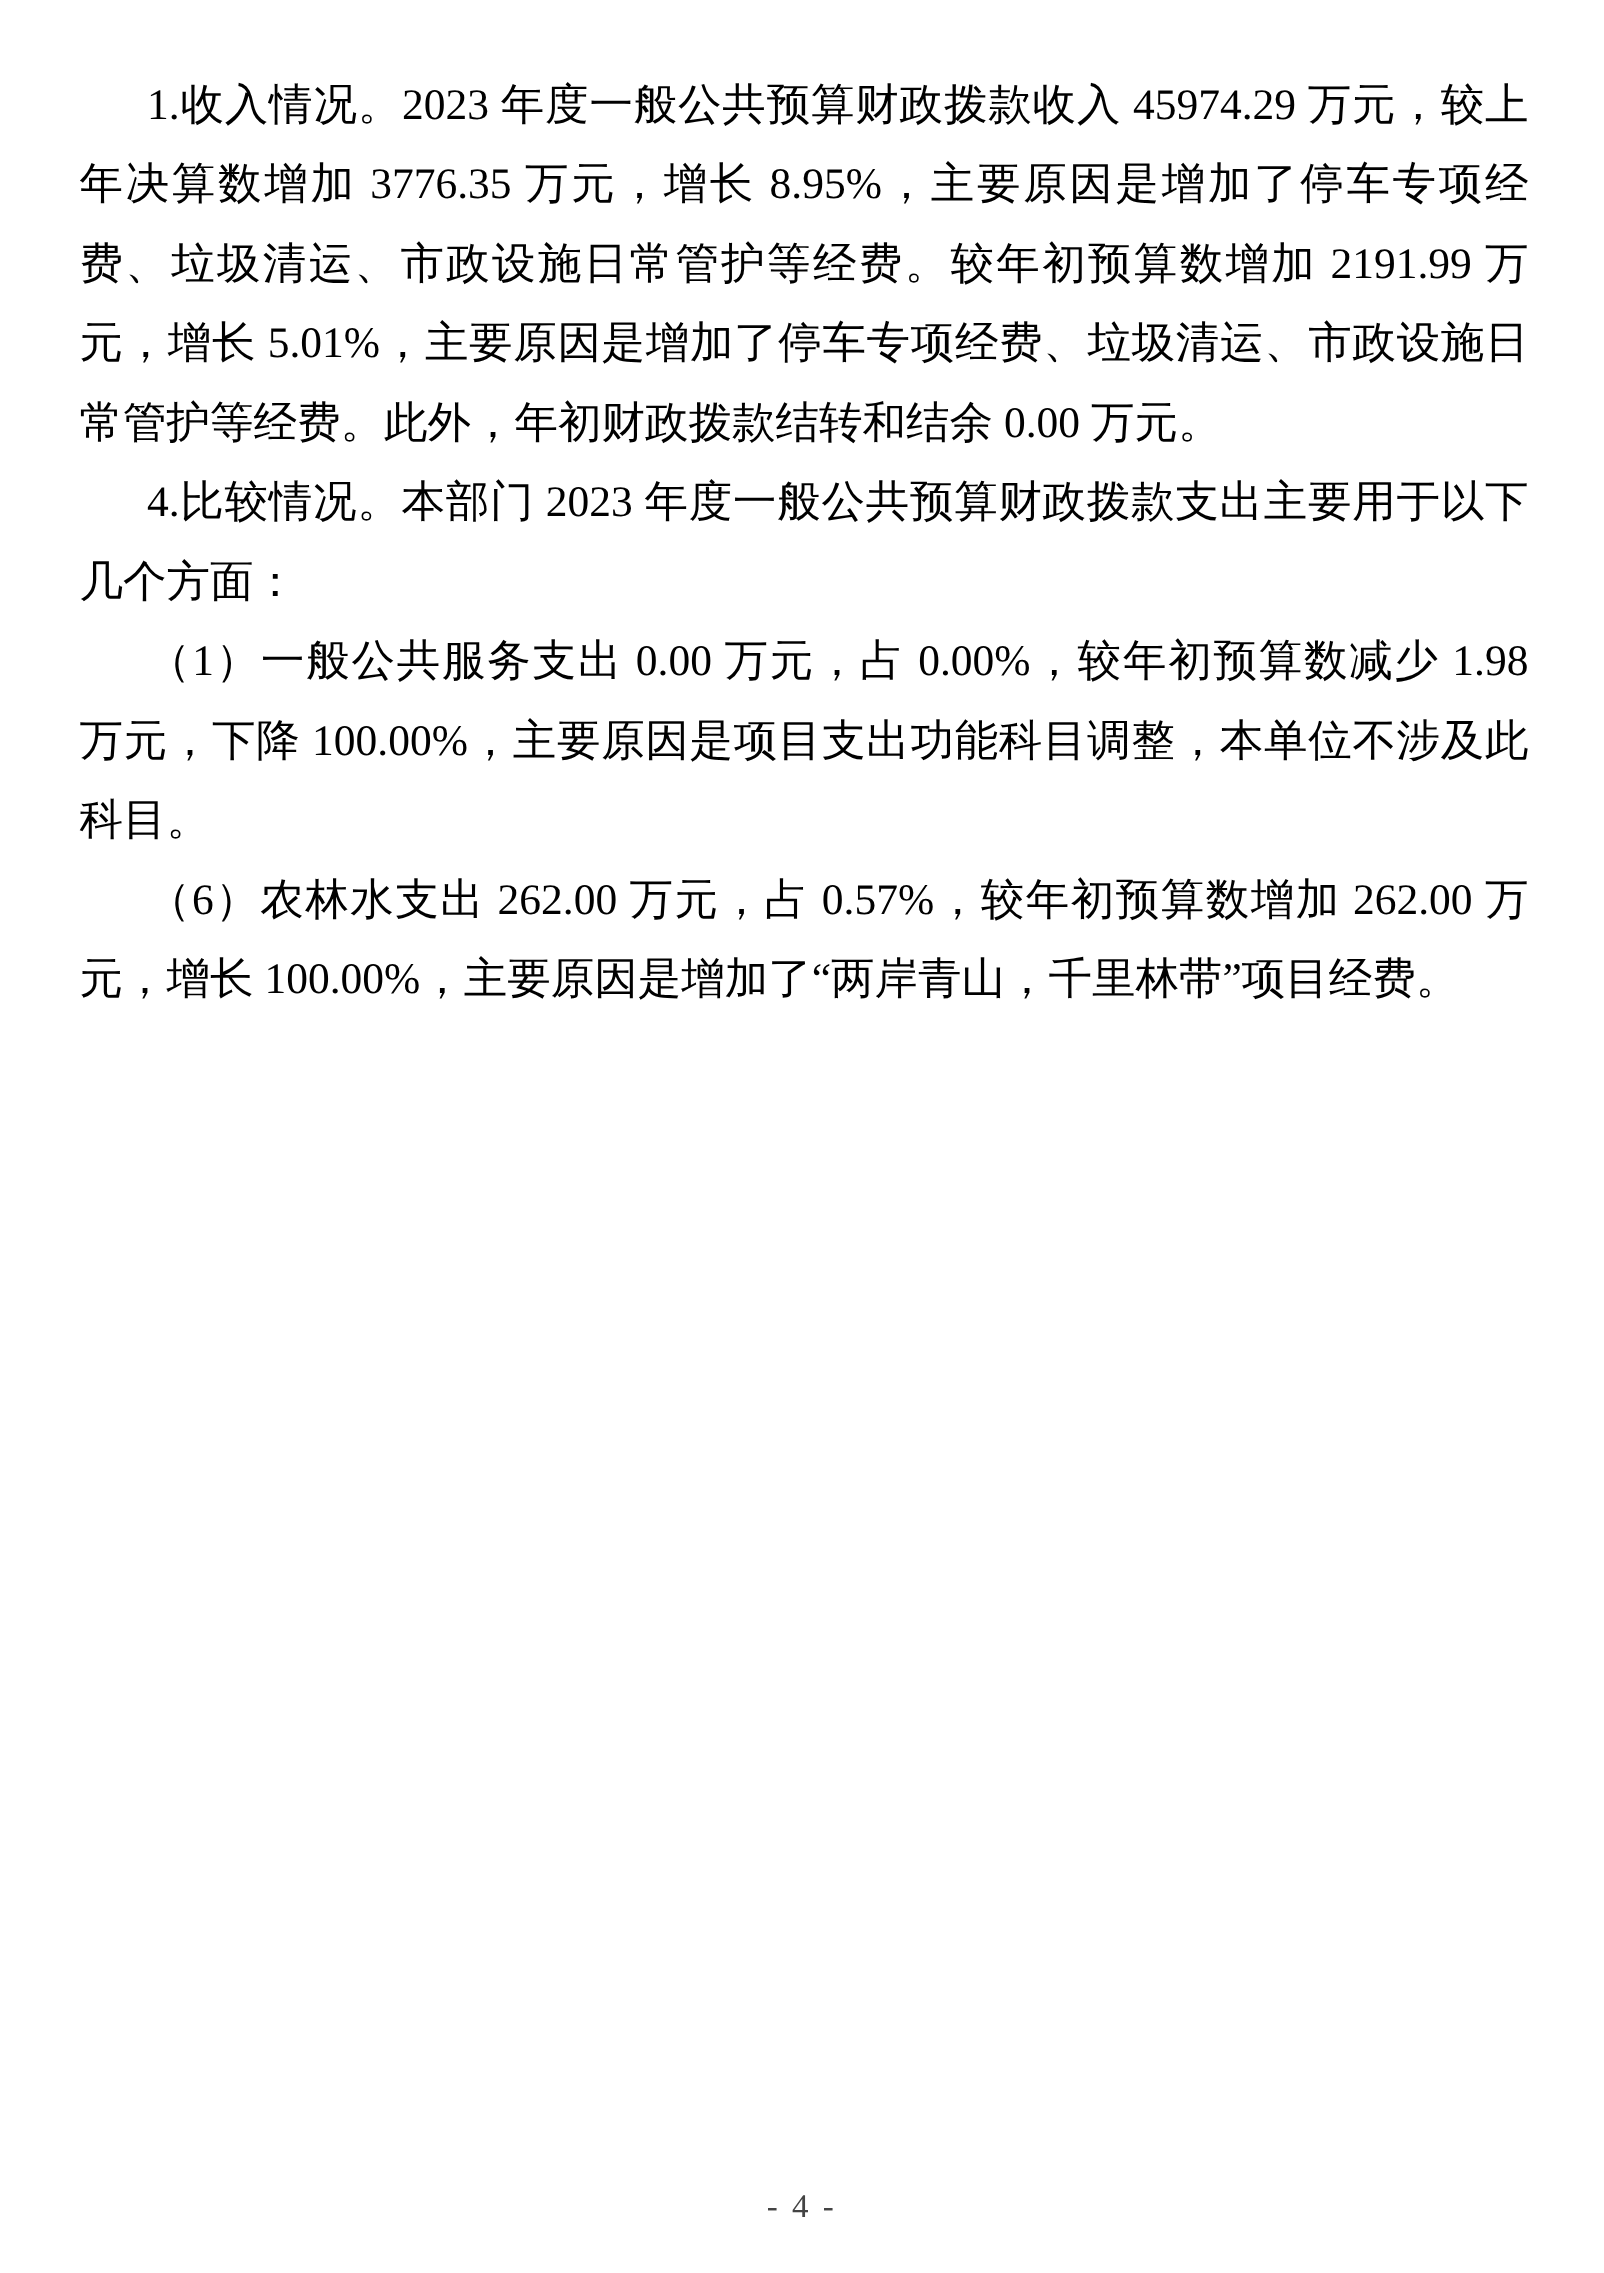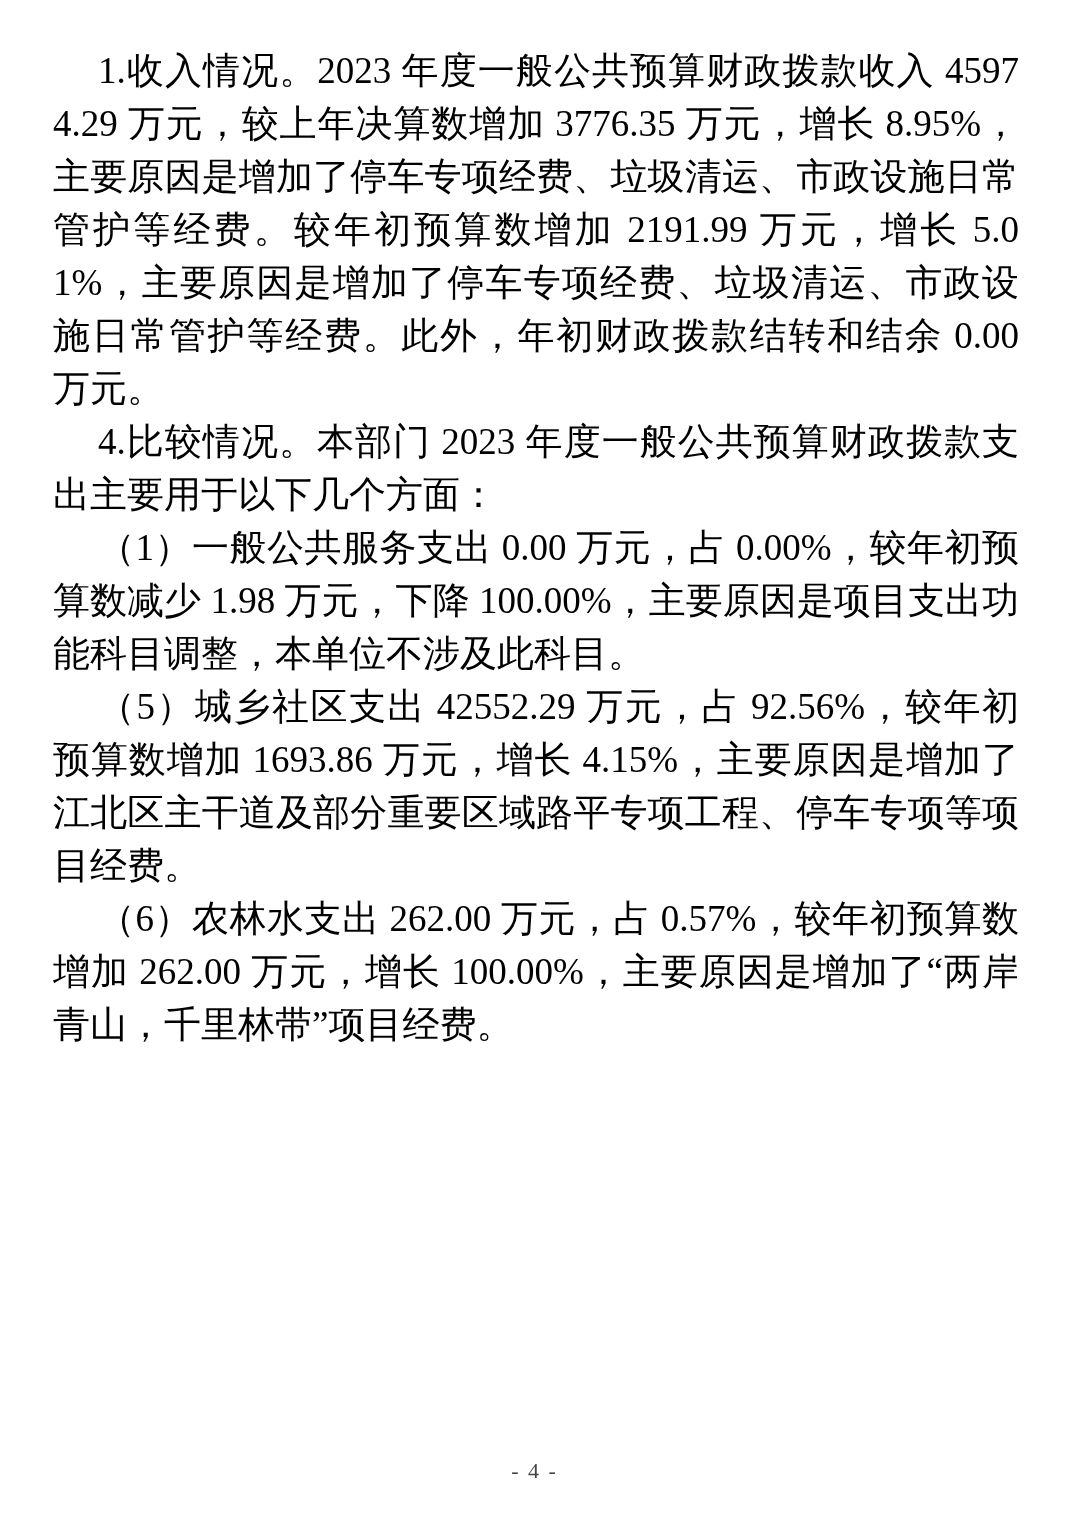--- a/index.html
+++ b/index.html
@@ -18,21 +18,21 @@
   }
   .content {
     position: absolute;
     left: 53px;
     top: 44px;
     width: 966px;
   }
   .content p {
     margin: 0;
     padding: 0;
-    font-size: 37px;
+    font-size: 29px;
     line-height: 53px;
     text-align: justify;
     text-justify: inter-ideograph;
     text-indent: 45px;
     word-break: break-all;
     color: #000000;
   }
   .page-number {
     position: absolute;
     left: 0;
@@ -46,17 +46,16 @@
   }
 </style>
 </head>
 <body>
 
 <div class="page">
   <div class="content">
     <p>1.收入情况。2023 年度一般公共预算财政拨款收入 45974.29 万元，较上年决算数增加 3776.35 万元，增长 8.95%，主要原因是增加了停车专项经费、垃圾清运、市政设施日常管护等经费。较年初预算数增加 2191.99 万元，增长 5.01%，主要原因是增加了停车专项经费、垃圾清运、市政设施日常管护等经费。此外，年初财政拨款结转和结余 0.00 万元。</p>
     <p>4.比较情况。本部门 2023 年度一般公共预算财政拨款支出主要用于以下几个方面：</p>
     <p>（1）一般公共服务支出 0.00 万元，占 0.00%，较年初预算数减少 1.98 万元，下降 100.00%，主要原因是项目支出功能科目调整，本单位不涉及此科目。</p>
-    <p>（5）城乡社区支出 42552.29 万元，占 92.56%，较年初预算数增加 1693.86 万元，增长 4.15%，主要原因是增加了江北区主干道及部分重要区域路平专项工程、停车专项等项目经费。</p>
     <p>（6）农林水支出 262.00 万元，占 0.57%，较年初预算数增加 262.00 万元，增长 100.00%，主要原因是增加了“两岸青山，千里林带”项目经费。</p>
   </div>
   <div class="page-number">- 4 -</div>
 </div>
 
 </body></html>

